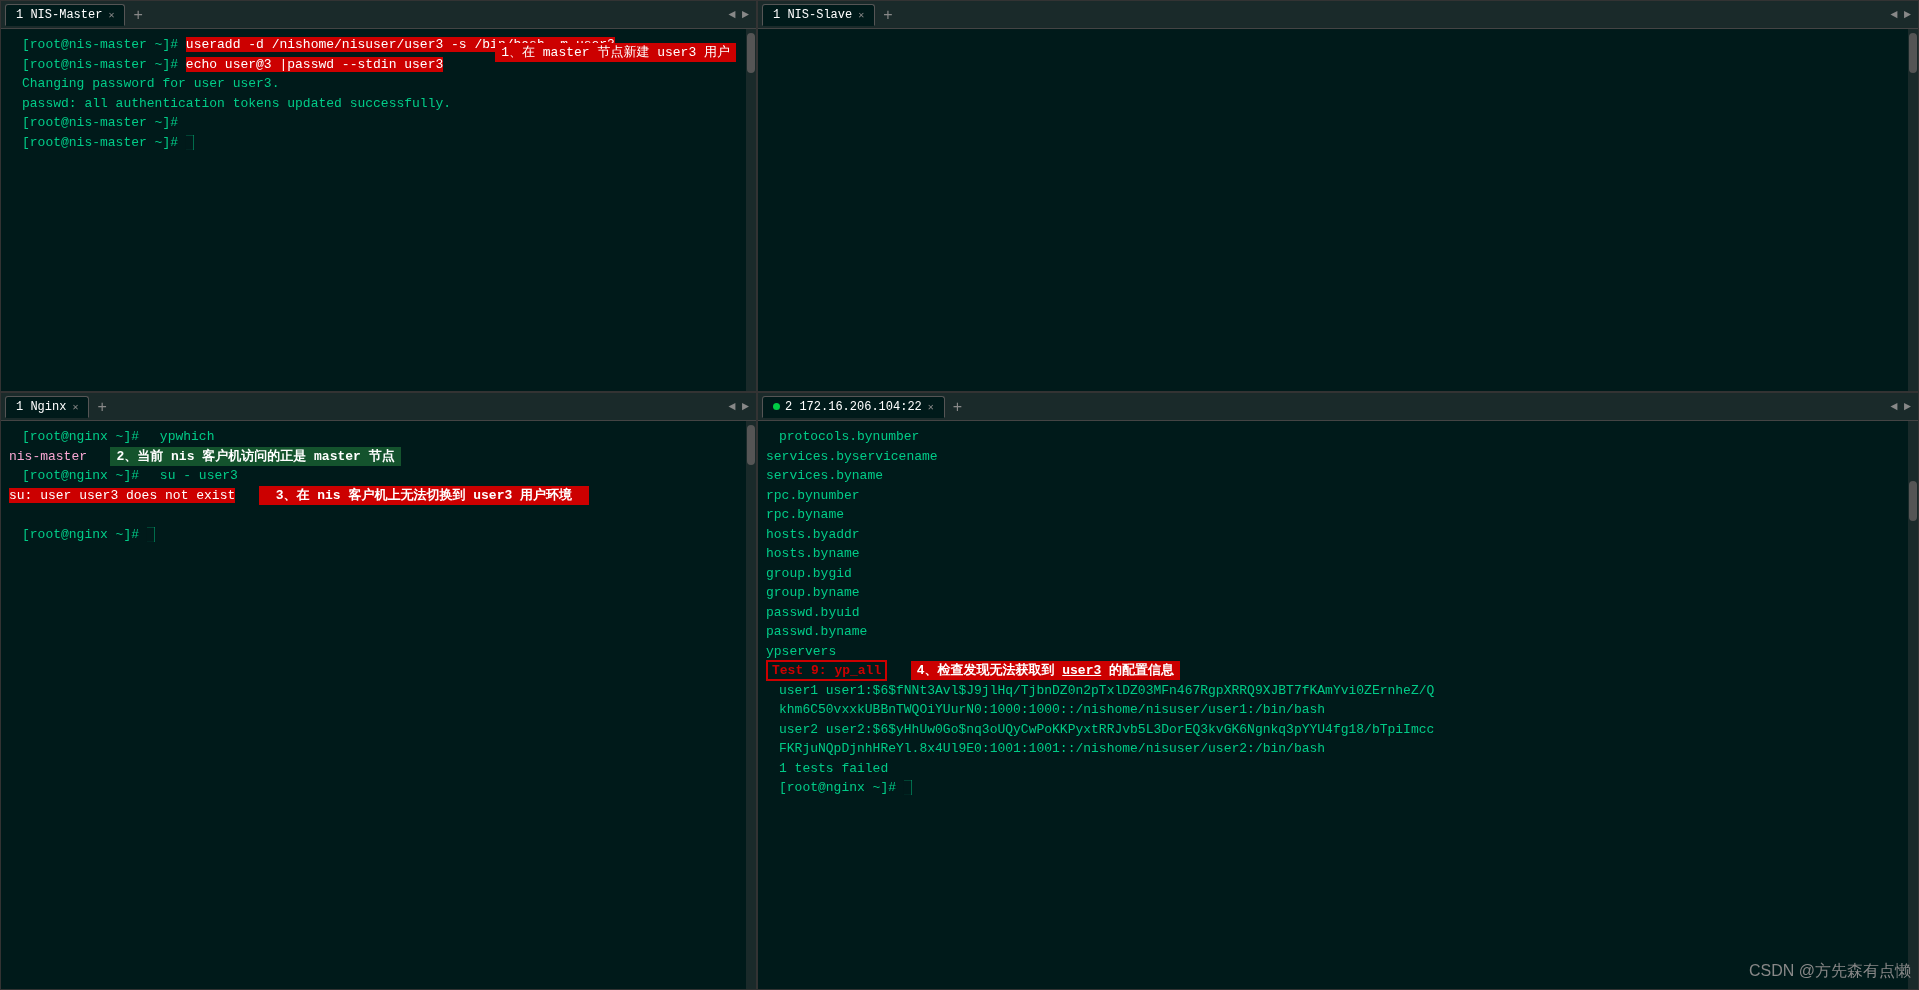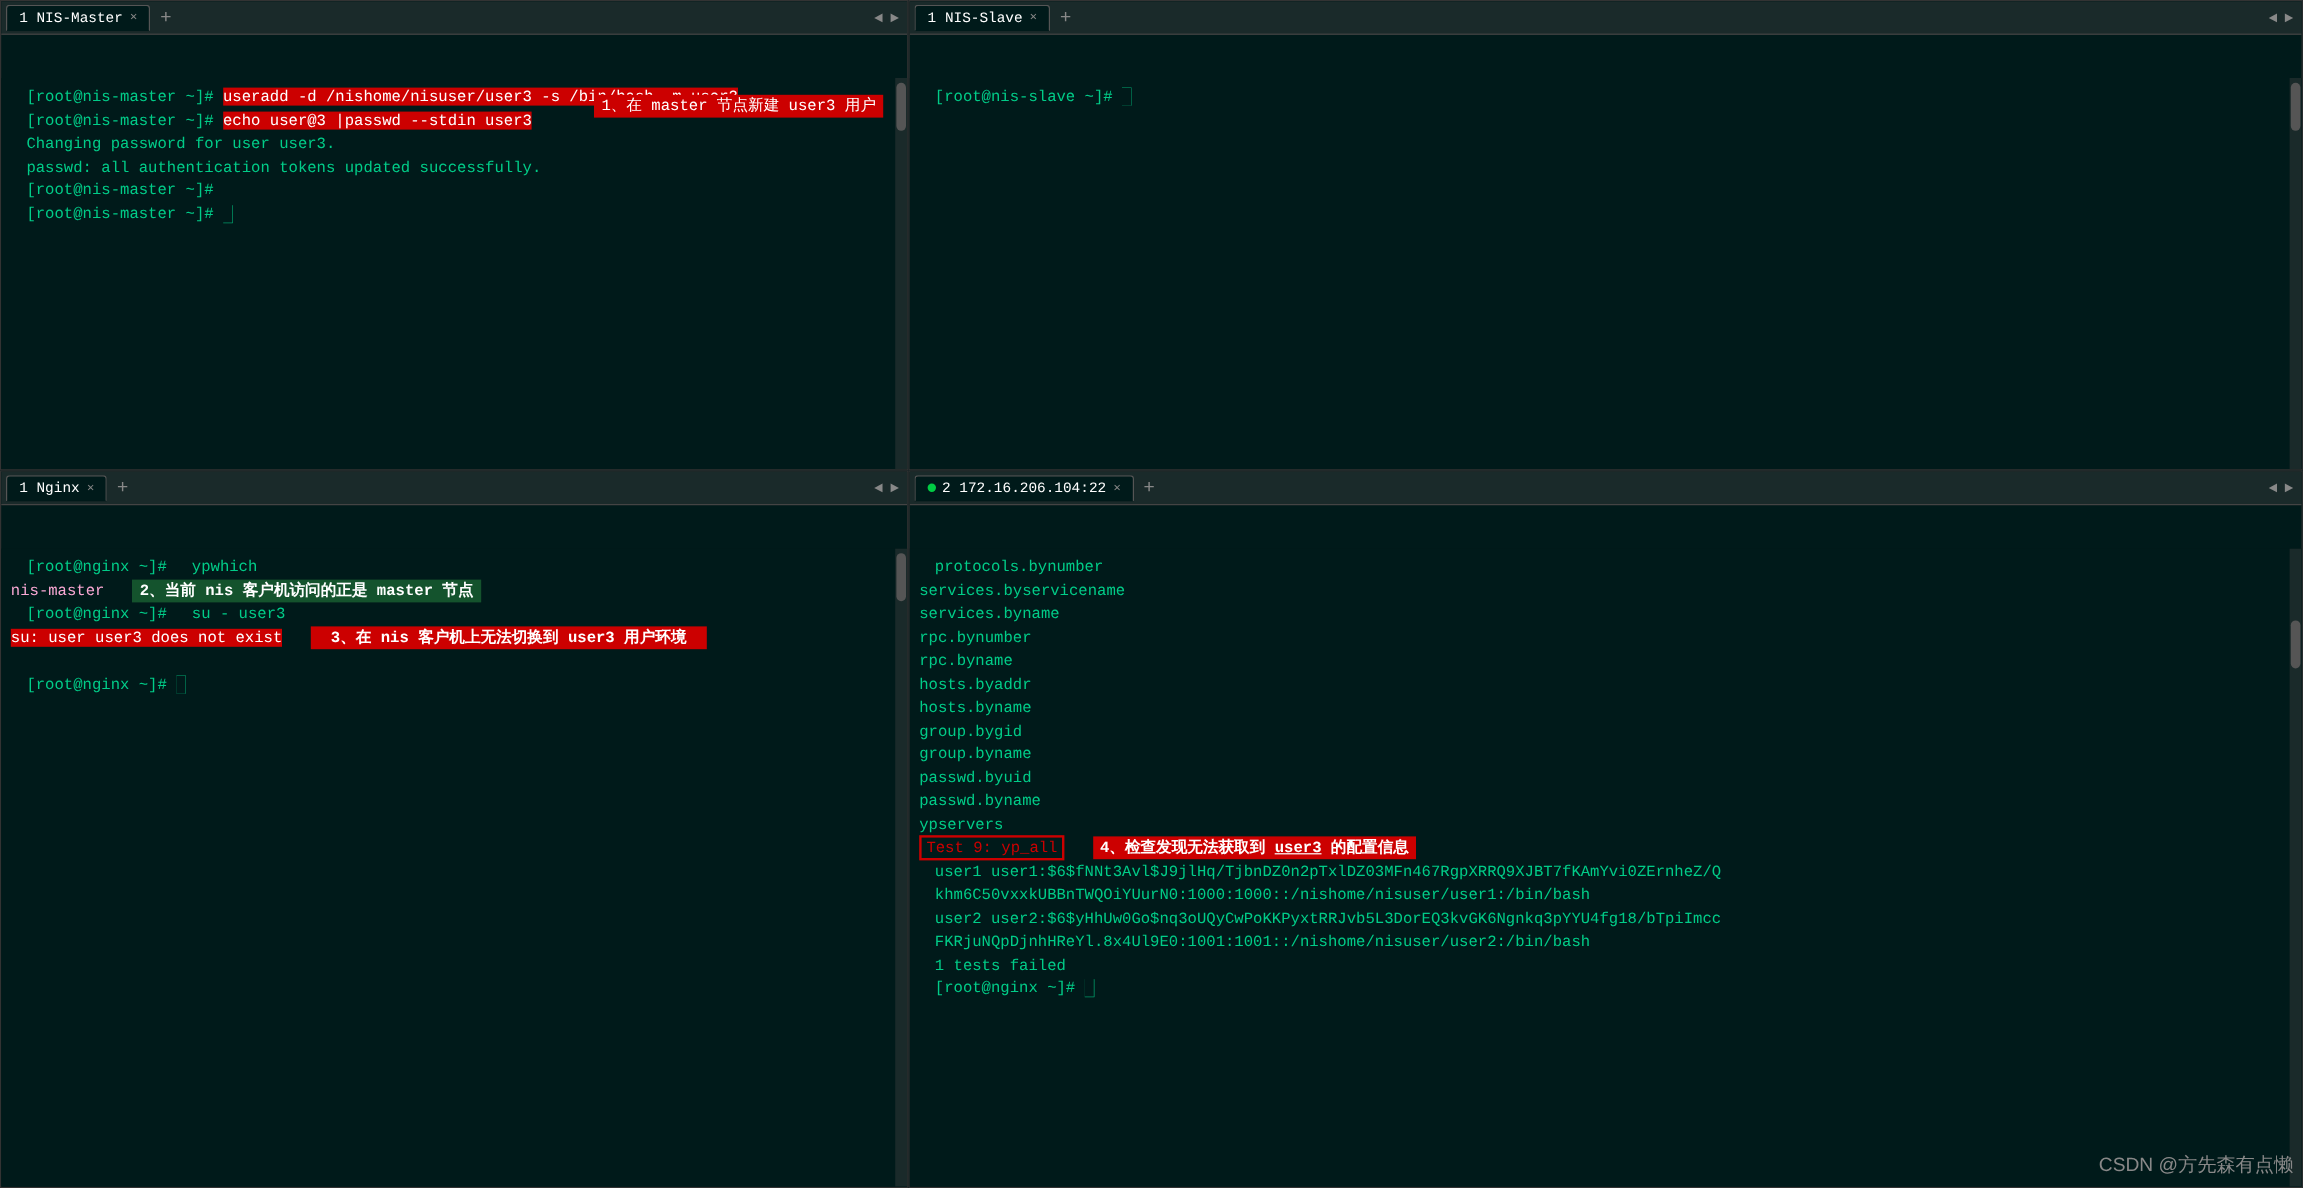--- a/index.html
+++ b/index.html
@@ -20,21 +20,20 @@
       height: 990px;
     }
 
     .terminal-pane {
       display: flex;
       flex-direction: column;
       background: #001a1a;
       border: 1px solid #333;
       overflow: hidden;
       position: relative;
-      gap: 36px;
     }
 
     .tab-bar {
       display: flex;
       align-items: center;
       background: #1a2a2a;
       height: 28px;
       padding: 0 4px;
       border-bottom: 1px solid #444;
       flex-shrink: 0;
@@ -190,21 +189,20 @@
         <span>1 NIS-Slave</span>
         <span class="close-btn">✕</span>
       </div>
       <button class="tab-add">+</button>
       <div class="tab-nav">
         <span>◄</span>
         <span>►</span>
       </div>
     </div>
     <div class="terminal-content">
-      <pre><span class="text-cyan">[root@nis-slave ~]# </span><span style="background:#00cc88;color:#001a1a;">█</span></pre>
       <div class="scrollbar-track">
           <div class="scrollbar-thumb"></div>
         </div>
     </div>
   </div>
 
   <div class="terminal-pane" style="grid-column:1; grid-row:2;">
     <div class="tab-bar">
       <div class="tab active">
         <span>1 Nginx</span>
@@ -248,21 +246,21 @@
 services.byname
 rpc.bynumber
 rpc.byname
 hosts.byaddr
 hosts.byname
 group.bygid
 group.byname
 passwd.byuid
 passwd.byname
 ypservers</span>
-<span style="border:2px solid #cc0000;color:#cc0000;padding:1px 4px;">Test 9: yp_all</span>   <span style="background:#cc0000;color:#fff;font-weight:bold;padding:2px 6px;">4、检查发现无法获取到 <span style="text-decoration:underline;">user3</span> 的配置信息</span>
+<span style="border:2px solid #cc0000;color:#cc0000;padding:1px 4px;font-weight:bold;">Test 9: yp_all</span>   <span style="background:#cc0000;color:#fff;font-weight:bold;padding:2px 6px;">4、检查发现无法获取到 <span style="text-decoration:underline;">user3</span> 的配置信息</span>
 <span class="text-cyan">user1 user1:$6$fNNt3Avl$J9jlHq/TjbnDZ0n2pTxlDZ03MFn467RgpXRRQ9XJBT7fKAmYvi0ZErnheZ/Q</span>
 <span class="text-cyan">khm6C50vxxkUBBnTWQOiYUurN0:1000:1000::/nishome/nisuser/user1:/bin/bash</span>
 <span class="text-cyan">user2 user2:$6$yHhUw0Go$nq3oUQyCwPoKKPyxtRRJvb5L3DorEQ3kvGK6Ngnkq3pYYU4fg18/bTpiImcc</span>
 <span class="text-cyan">FKRjuNQpDjnhHReYl.8x4Ul9E0:1001:1001::/nishome/nisuser/user2:/bin/bash</span>
 <span class="text-cyan">1 tests failed</span>
 <span class="text-cyan">[root@nginx ~]# </span><span style="background:#00cc88;color:#001a1a;">█</span></pre>
       <div class="scrollbar-track">
           <div class="scrollbar-thumb" style="top:60px;"></div>
         </div>
     </div>

